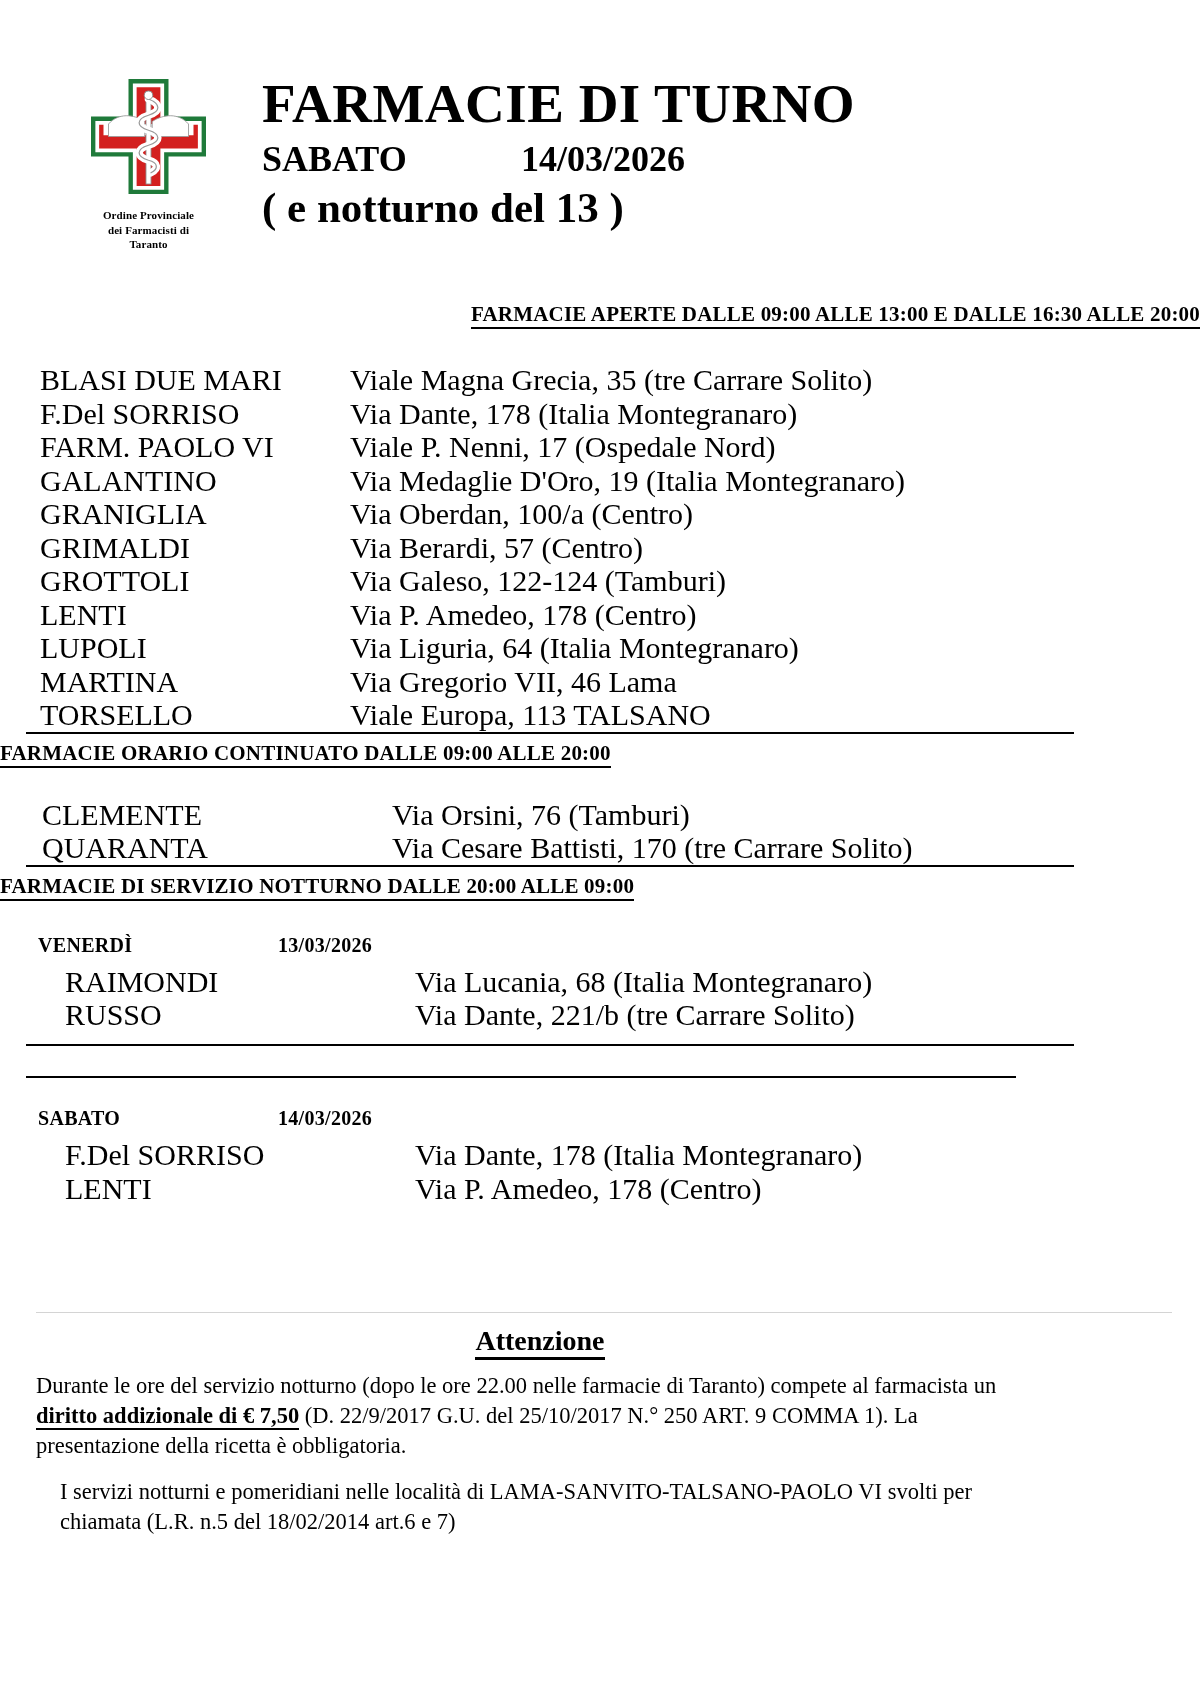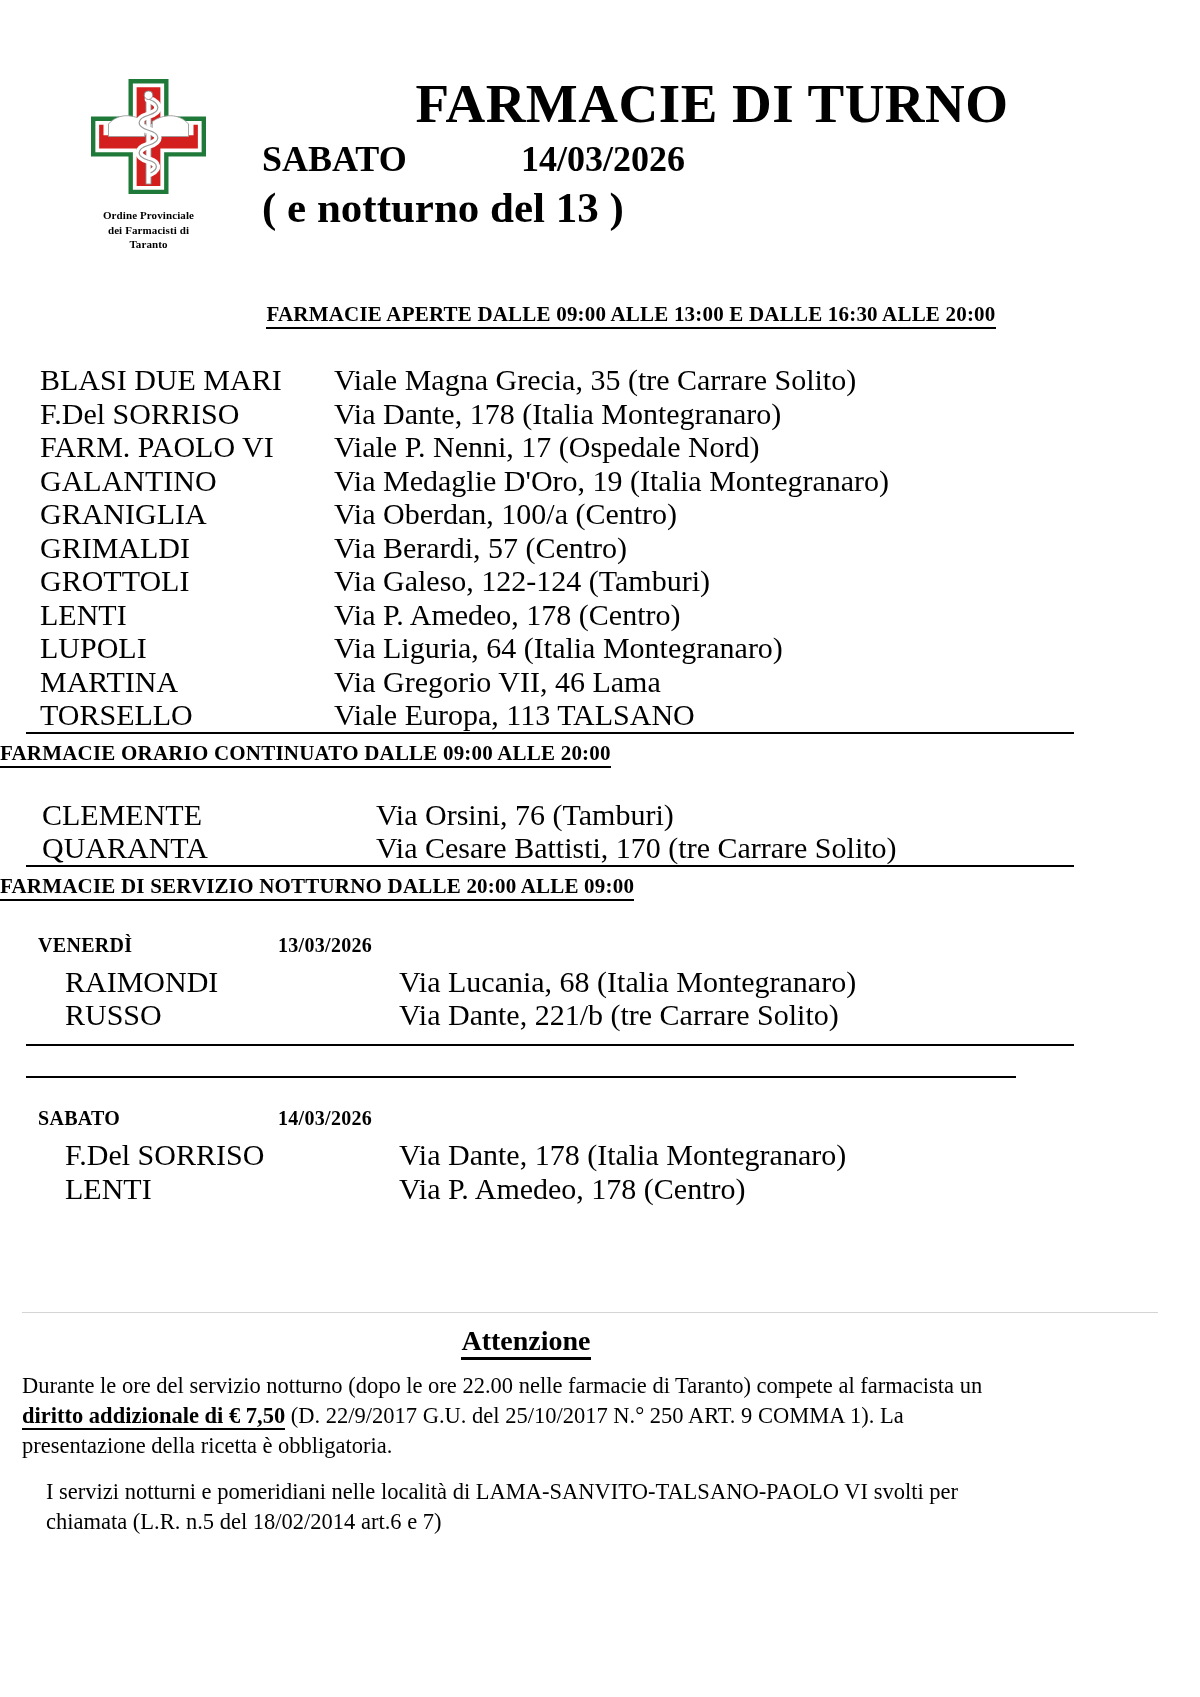--- a/index.html
+++ b/index.html
@@ -54,21 +54,20 @@
     left: 262px;
     top: 76px;
     width: 900px;
   }
   .main-title {
     font-size: 55px;
     font-weight: bold;
     letter-spacing: 0.5px;
     line-height: 1.02;
     white-space: nowrap;
-    text-align: center;
   }
   .subtitle-row {
     margin-top: 8px;
     font-size: 36px;
     font-weight: bold;
     white-space: nowrap;
     line-height: 1.1;
   }
   .subtitle-row .day { display: inline-block; min-width: 250px; }
   .subtitle-row .date { display: inline-block; }
@@ -97,36 +96,37 @@
     font-size: 21px;
     font-weight: bold;
     letter-spacing: 0.2px;
     padding: 7px 0 6px 0;
   }
   .section-head span {
     border-bottom: 2.5px solid #000;
     padding-bottom: 1px;
   }
   .section-head.first {
-    text-align: center;
+    text-align: right;
     padding-left: 62px;
     padding-top: 2px;
     padding-bottom: 8px;
   }
 
   
   .list {
     padding: 0;
     margin: 0;
   }
   .row {
     display: flex;
     font-size: 30px;
     line-height: 1.118;
     white-space: nowrap;
+    gap: 16px;
   }
   .row .name {
     width: 334px;
     flex: 0 0 334px;
     padding-left: 40px;
   }
   .row .addr { flex: 1 1 auto; }
 
   .list-open { margin-top: 28px; }
   .list-cont { margin-top: 26px; }
@@ -145,21 +145,21 @@
   }
   .dayline .dlabel { width: 240px; flex: 0 0 240px; }
   .dayline .ddate { flex: 0 0 auto; }
 
   .gap-sm { height: 12px; }
   .gap-md { height: 30px; }
 
   
   .footer {
     position: absolute;
-    left: 0;
+    left: 14px;
     top: 1312px;
     width: 1052px;
   }
   .footer-rule {
     border: 0;
     border-top: 1px solid #d4d4d4;
     width: 1136px;
     margin: 0 0 0 22px;
   }
   .att-title {

